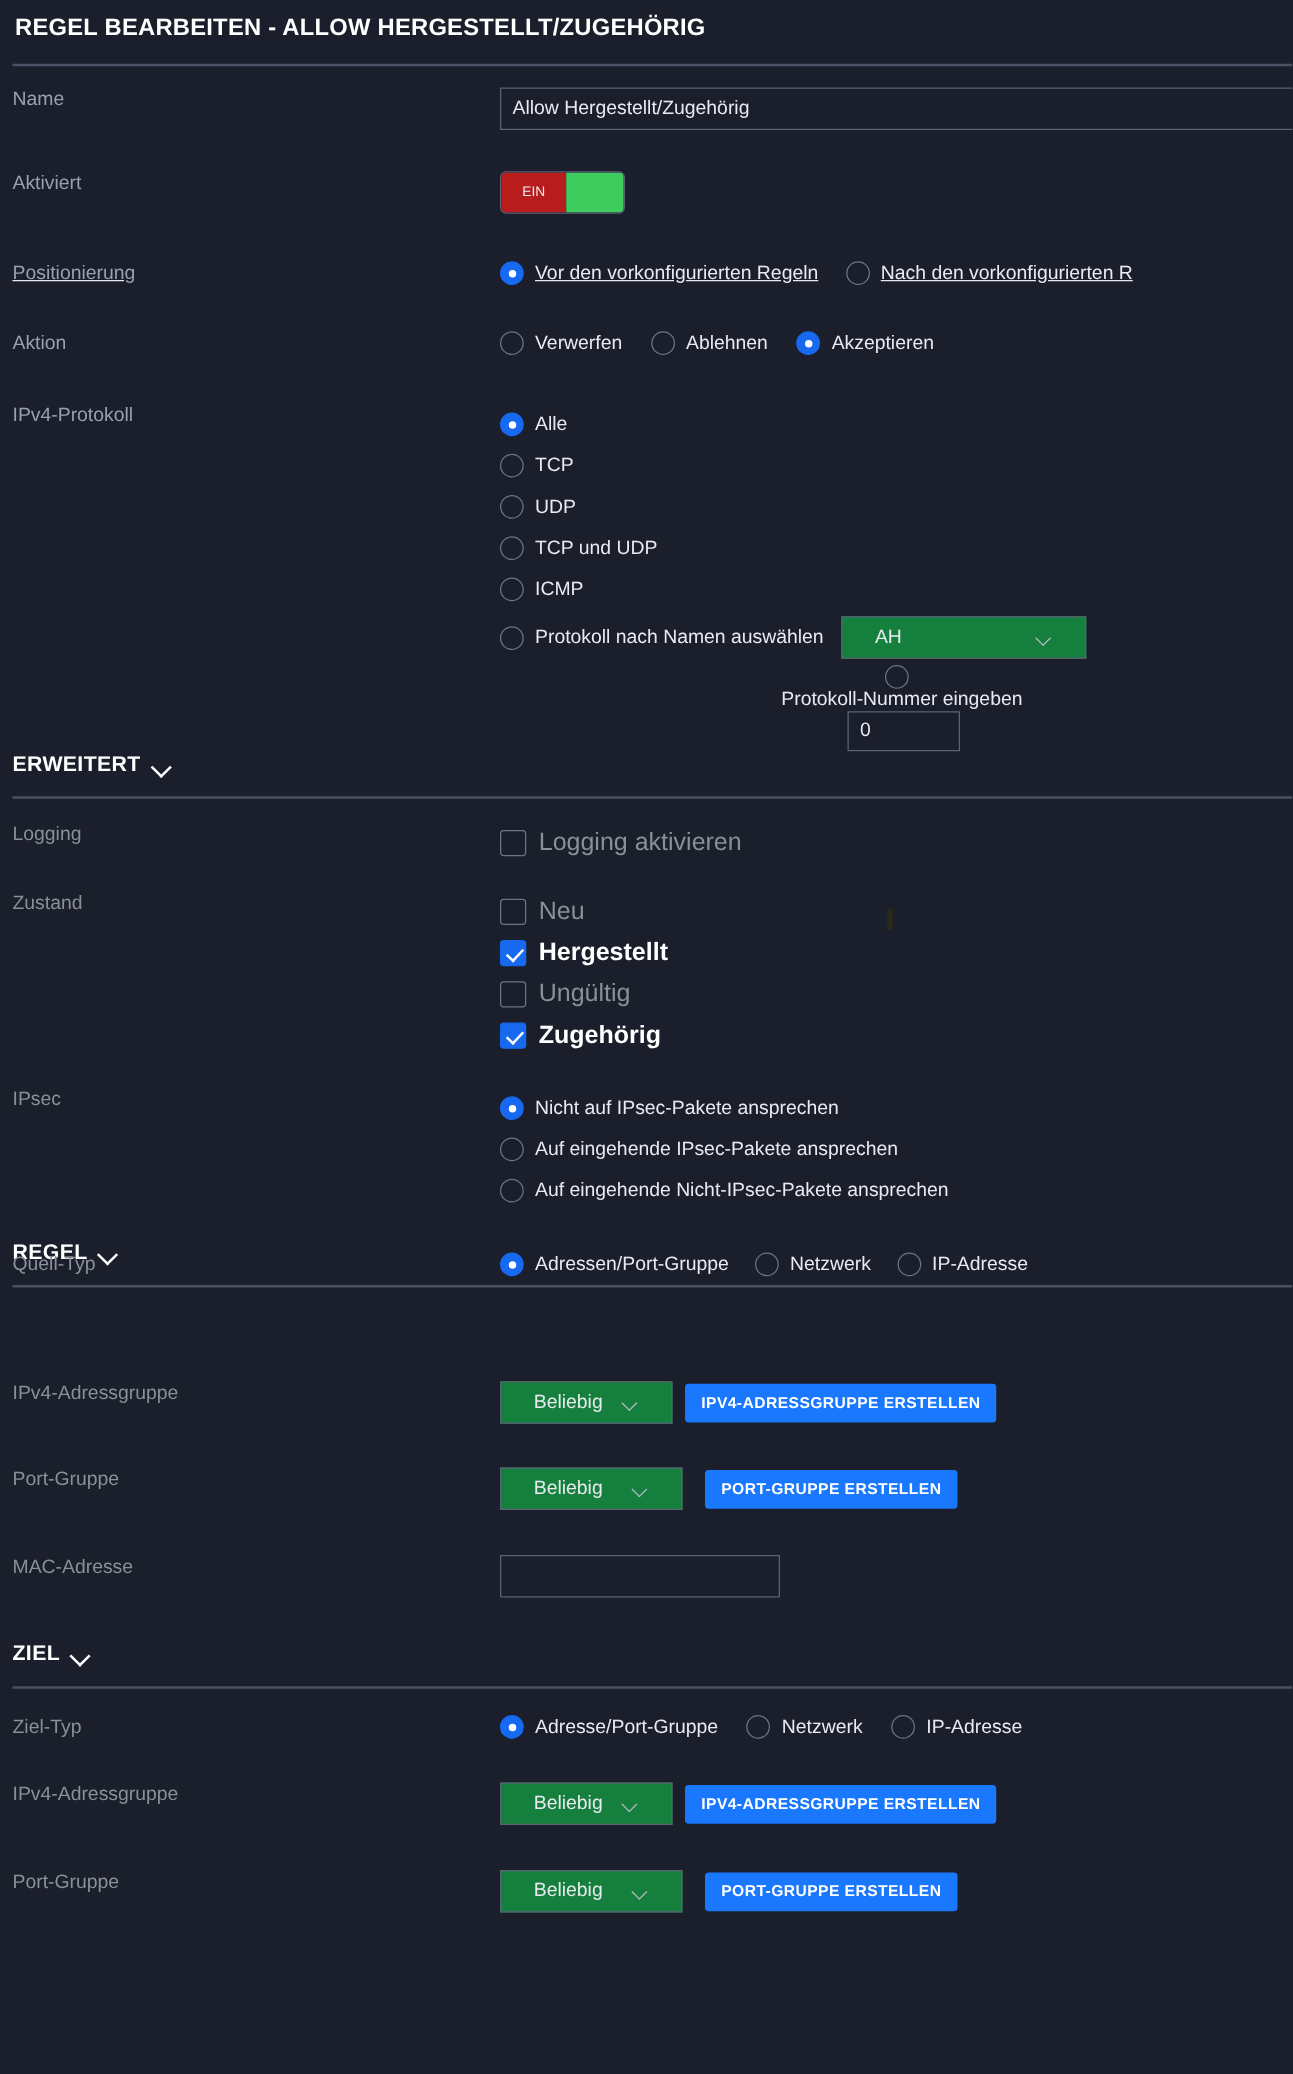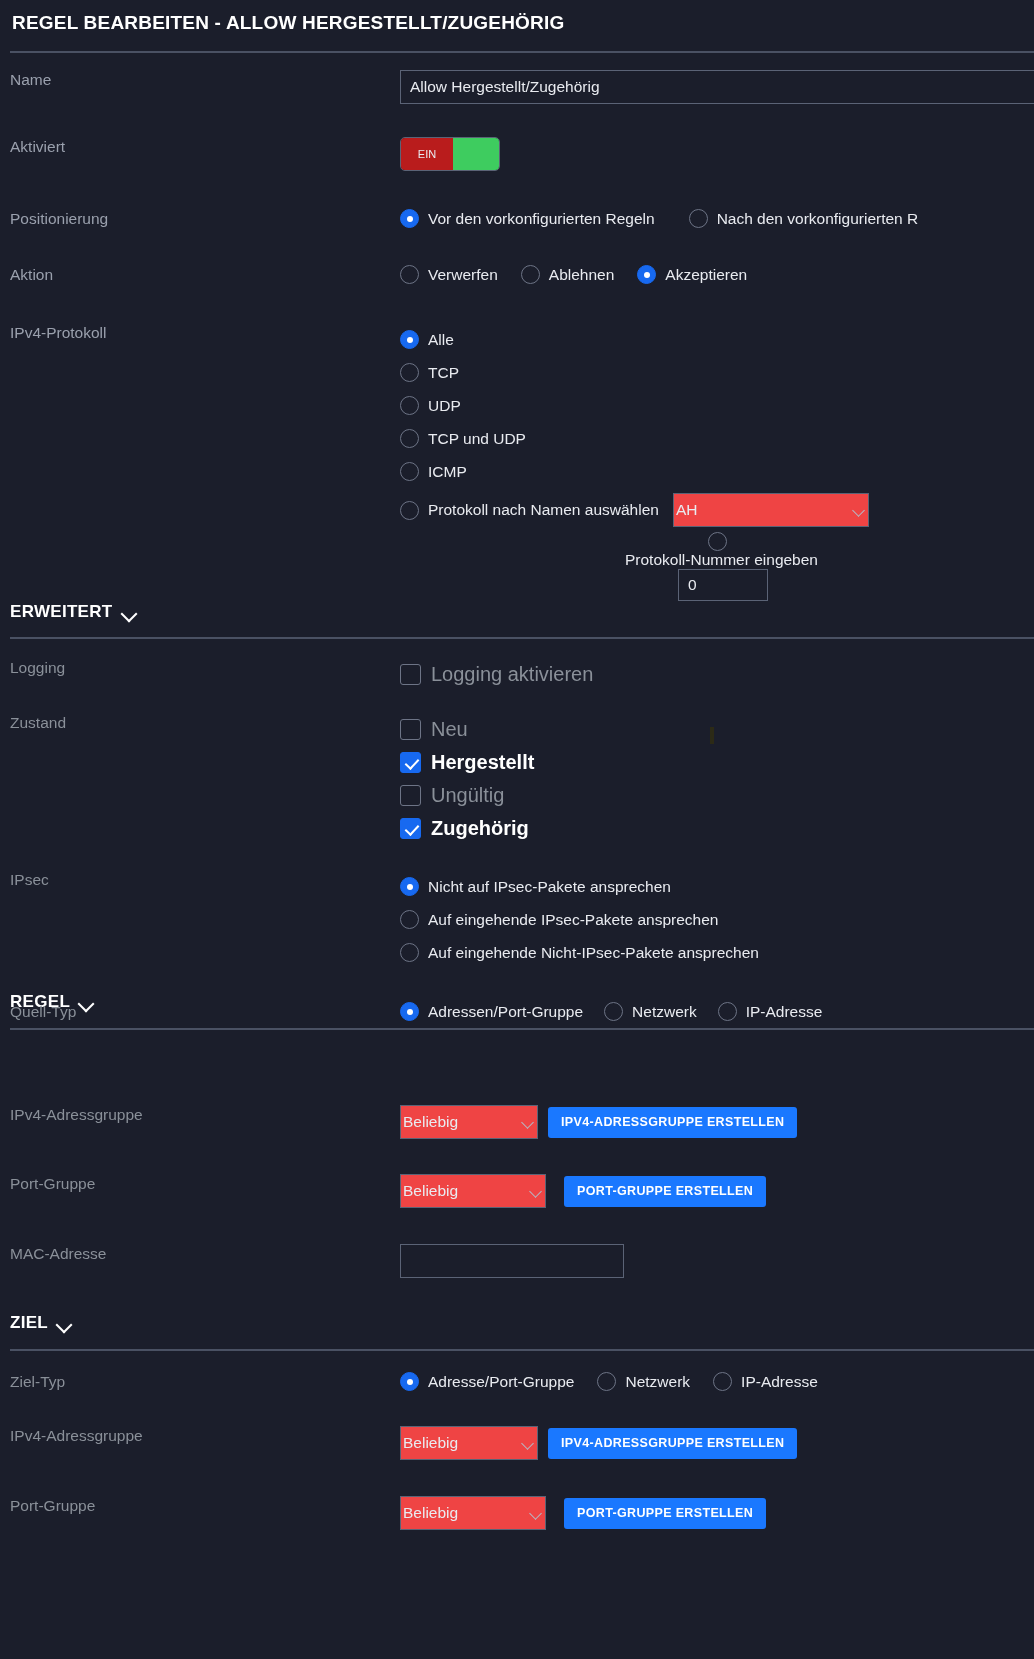--- a/index.html
+++ b/index.html
@@ -94,22 +94,22 @@
     width: 6px; height: 11px;
     border: solid #ffffff; border-width: 0 2.3px 2.3px 0;
     transform: rotate(43deg);
   }
   .check-text { margin-left: 10px; font-size: 20px; color: #8a9099; }
   .check-opt.checked .check-text { color: #ffffff; font-weight: bold; }
 
   
   .select {
     display: inline-flex; align-items: center; justify-content: space-between;
-    border: 1px solid #5b6376; background: #ef4444; color: #e9ebf0;
-    height: 34px; padding: 0 2px; font-size: 15.5px; cursor: pointer;
+    border: 1px solid #5b6376; background: #15803d; color: #e9ebf0;
+    height: 34px; padding: 0 26px; font-size: 15.5px; cursor: pointer;
   }
   .select .sel-val { white-space: nowrap; }
   .chev {
     margin-left: 12px; width: 13px; height: 8px; flex: 0 0 13px;
     position: relative;
   }
   .chev::after {
     content: ""; position: absolute; left: 1px; top: 0;
     width: 8px; height: 8px;
     border: solid #b4bac6; border-width: 0 1.8px 1.8px 0;
@@ -168,24 +168,24 @@
   <div class="row" style="top:137px;">
     <div class="row-label">Aktiviert</div>
     <div class="row-field">
       <div class="toggle">
         <div class="toggle-label">EIN</div>
         <div class="toggle-knob"></div>
       </div>
     </div>
   </div>
 
-  <div class="row" style="top:209px;">
+  <div class="row" style="top:209px;text-decoration:underline;">
     <div class="row-label">Positionierung</div>
     <div class="row-field">
-      <div class="radio-inline" style="gap:34px;">
+      <div class="radio-inline" style="gap:22px;">
         <div class="radio-opt">
           <span class="radio on"></span>
           <span class="radio-text">Vor den vorkonfigurierten Regeln</span>
         </div>
         <div class="radio-opt">
           <span class="radio"></span>
           <span class="radio-text">Nach den vorkonfigurierten R</span>
         </div>
       </div>
     </div>

